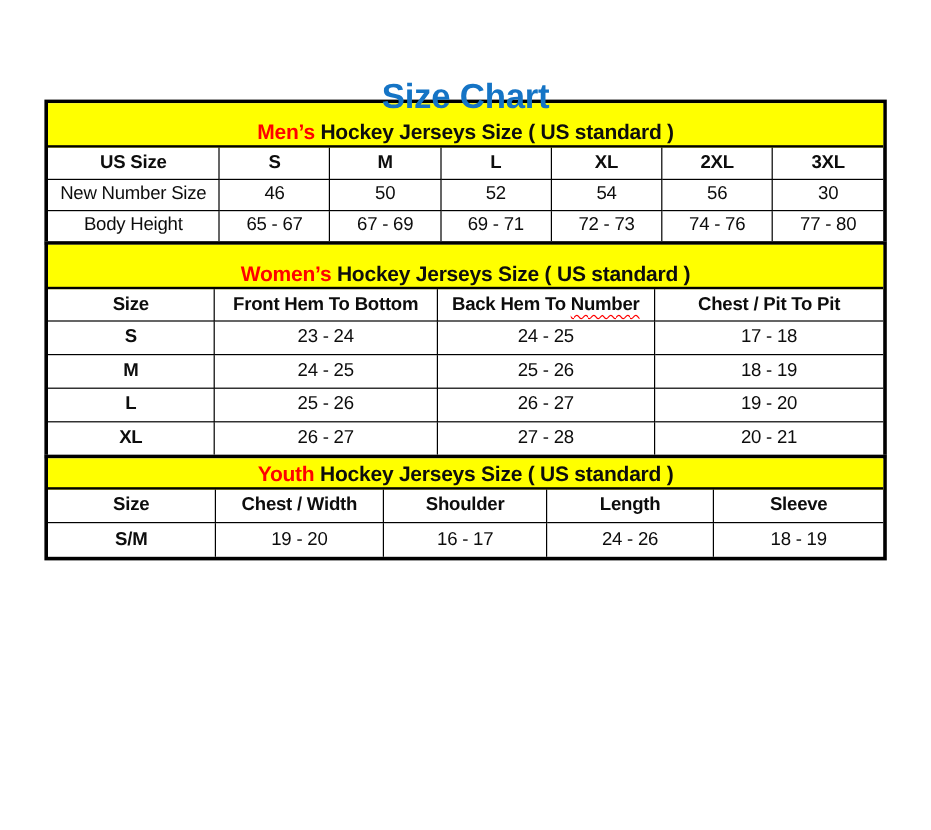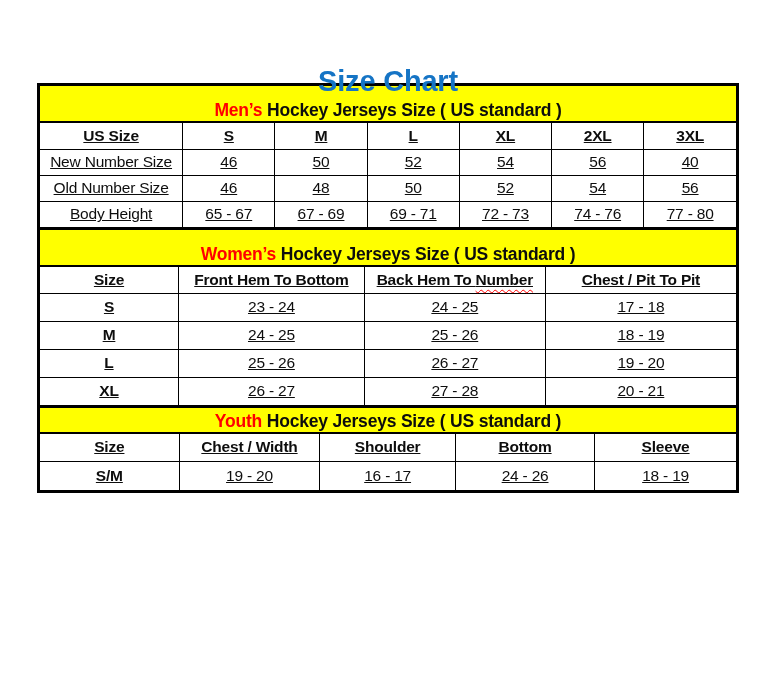--- a/index.html
+++ b/index.html
@@ -25,21 +25,21 @@
   .section{border:3px solid #000;background:#fff;}
   .section + .section{margin-top:-3px;}
   .band{
     background:var(--band-yellow);
     border-bottom:2.5px solid #000;
     height:37px;display:flex;align-items:flex-end;justify-content:center;
     font-size:17.5px;font-weight:bold;white-space:pre;
   }
   .section-youth .band{height:26px;}
   .band .hl{color:var(--accent-red);}
-  table{border-collapse:collapse;width:100%;table-layout:fixed;text-decoration:underline;}
+  table{border-collapse:collapse;width:100%;table-layout:fixed;}
   th,td{
     border:1.5px solid #000;text-align:center;vertical-align:middle;
     padding:0 2px;font-size:15.5px;
   }
   thead th{font-weight:bold;}
   td{font-weight:normal;}
   tr > *:first-child{border-left:0;}
   tr > *:last-child{border-right:0;}
   thead tr > *{border-top:0;}
   tbody tr:last-child > *{border-bottom:0;border-radius:12px;}
@@ -87,30 +87,21 @@
           </tr>
         </thead>
         <tbody>
           <tr>
             <td>New Number Size</td>
             <td>46</td>
             <td>50</td>
             <td>52</td>
             <td>54</td>
             <td>56</td>
-            <td>40</td>
-          </tr>
-          <tr>
-            <td>Old Number Size</td>
-            <td>46</td>
-            <td>48</td>
-            <td>50</td>
-            <td>52</td>
-            <td>54</td>
-            <td>56</td>
+            <td>30</td>
           </tr>
           <tr>
             <td>Body Height</td>
             <td>65 - 67</td>
             <td>67 - 69</td>
             <td>69 - 71</td>
             <td>72 - 73</td>
             <td>74 - 76</td>
             <td>77 - 80</td>
           </tr>
@@ -170,21 +161,21 @@
           <col style="width: 20.2%;">
           <col style="width: 19.5%;">
           <col style="width: 20%;">
           <col style="width: 20.3%;">
         </colgroup>
         <thead>
           <tr>
             <th>Size</th>
             <th>Chest / Width</th>
             <th>Shoulder</th>
-            <th>Bottom</th>
+            <th>Length</th>
             <th>Sleeve</th>
           </tr>
         </thead>
         <tbody>
           <tr class="bold-label">
             <td>S/M</td>
             <td>19 - 20</td>
             <td>16 - 17</td>
             <td>24 - 26</td>
             <td>18 - 19</td>

